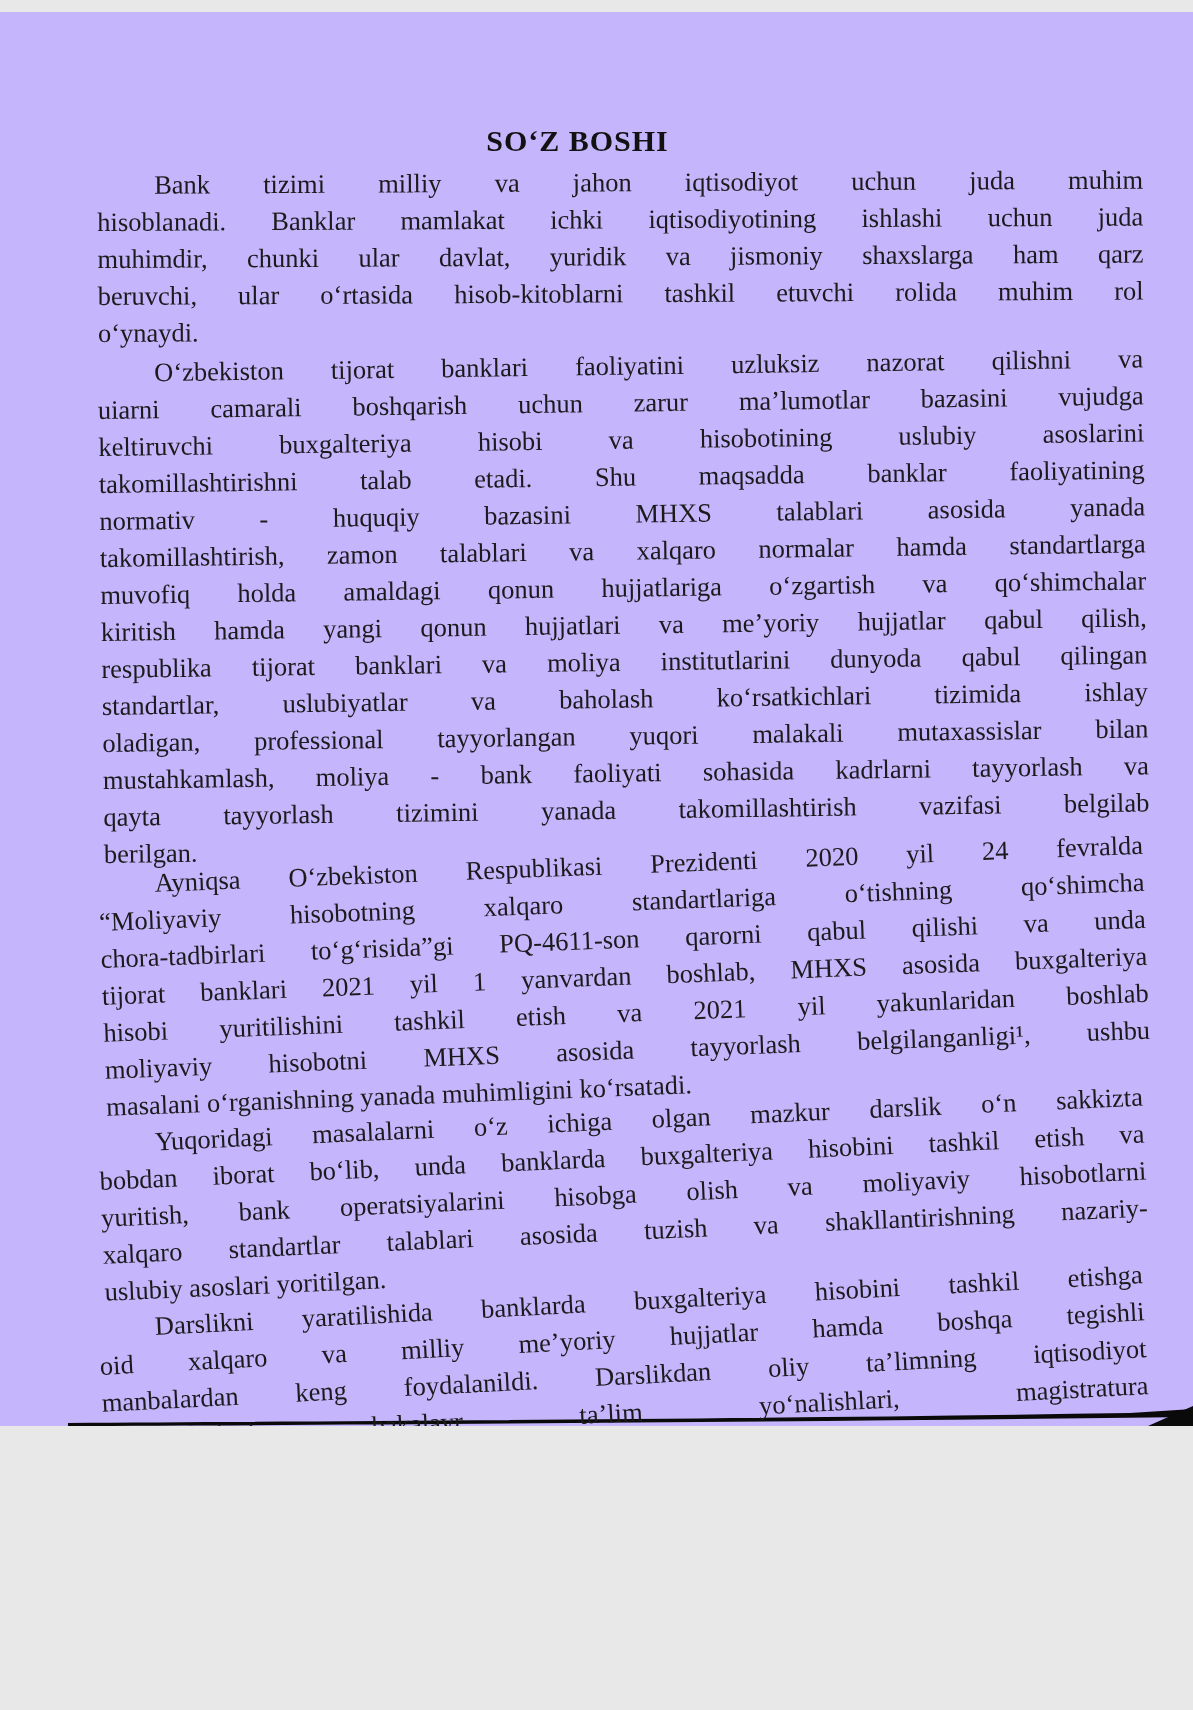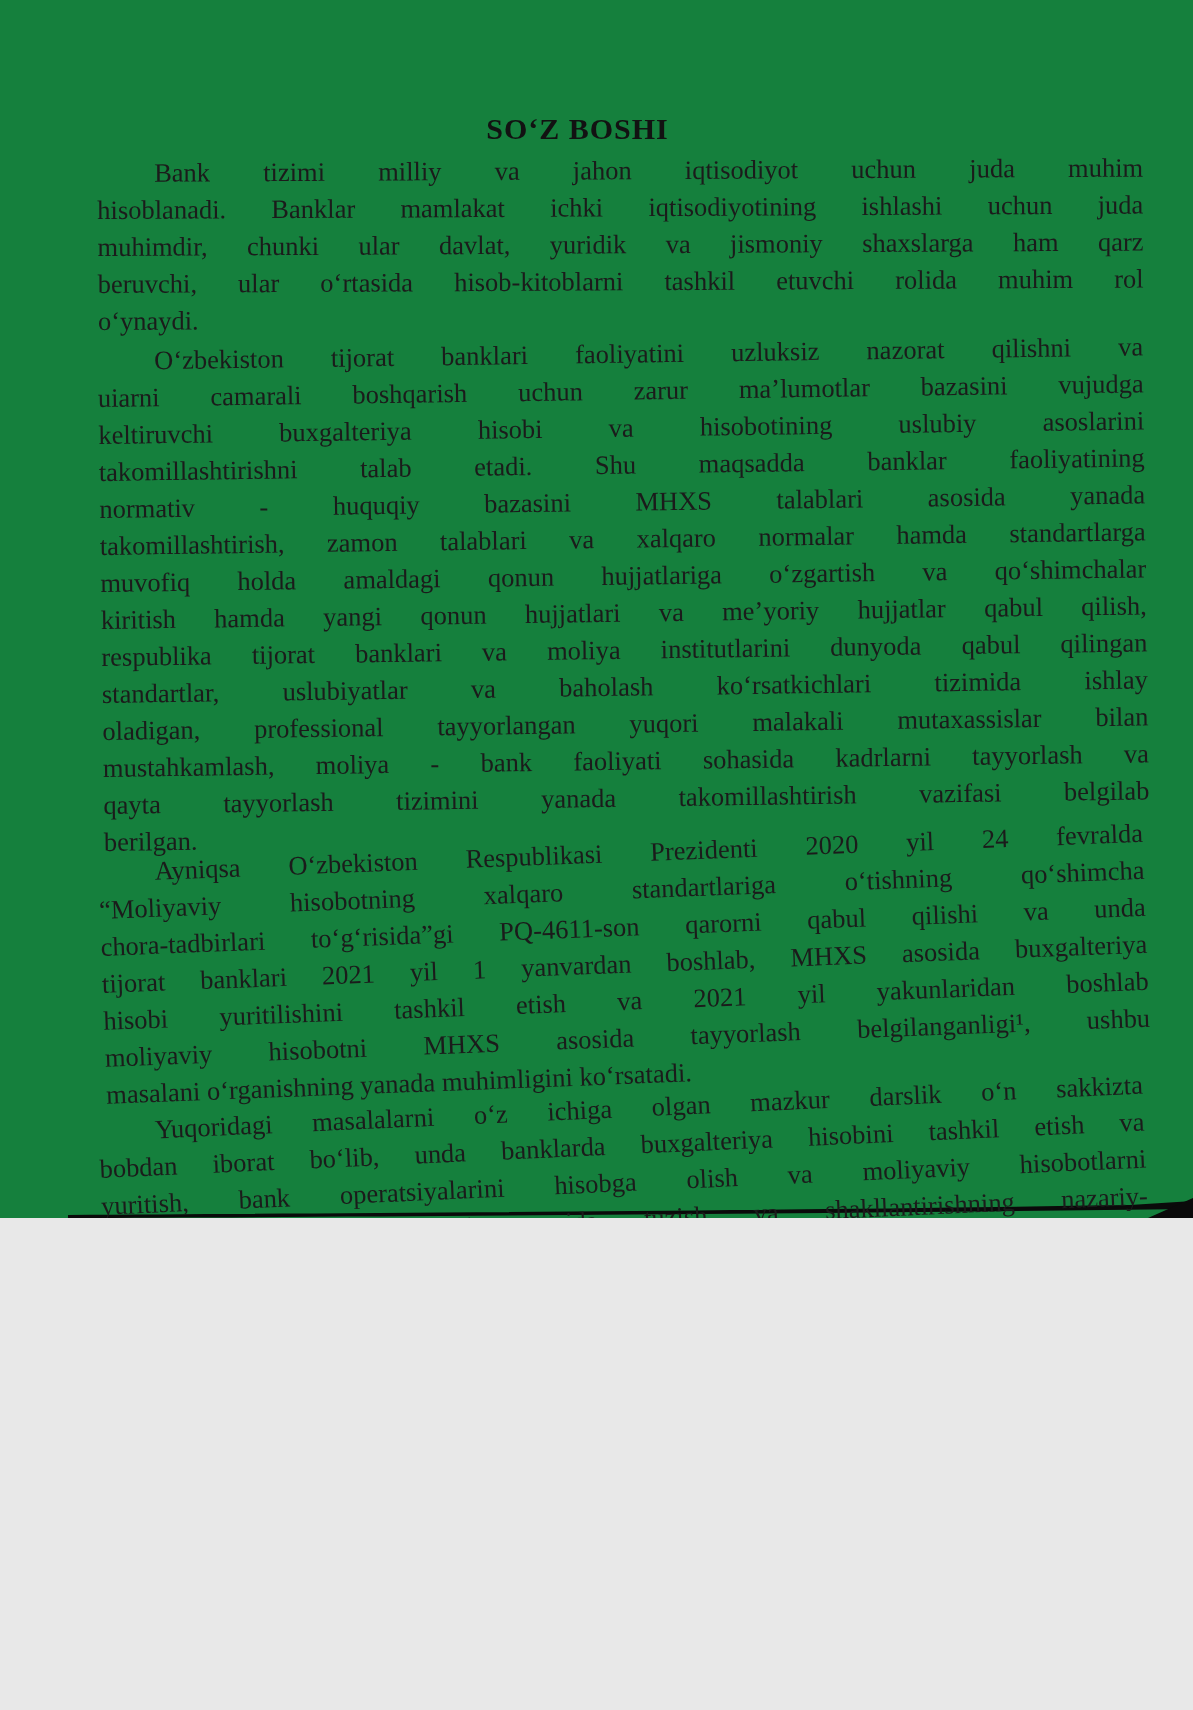--- a/index.html
+++ b/index.html
@@ -1,20 +1,20 @@
 <!DOCTYPE html>
 <html><head>
 <meta charset="utf-8">
 <style>
   html,body{margin:0;padding:0;background:#e8e8e8;}
   .page{
     position:relative;
-    width:1193px;height:1218px;
-    margin:0 auto;
-    background:#15803d;
+    width:1193px;height:1414px;
+    margin:12px auto;
+    background:#c4b5fd;
     color:#1b1b1b;
     font-family:"Liberation Serif", serif;
     overflow:hidden;
   }
   .doc-title{
     position:absolute;
     left:0;top:112px;width:1155px;
     text-align:center;
     font-weight:bold;
     font-size:30px;

